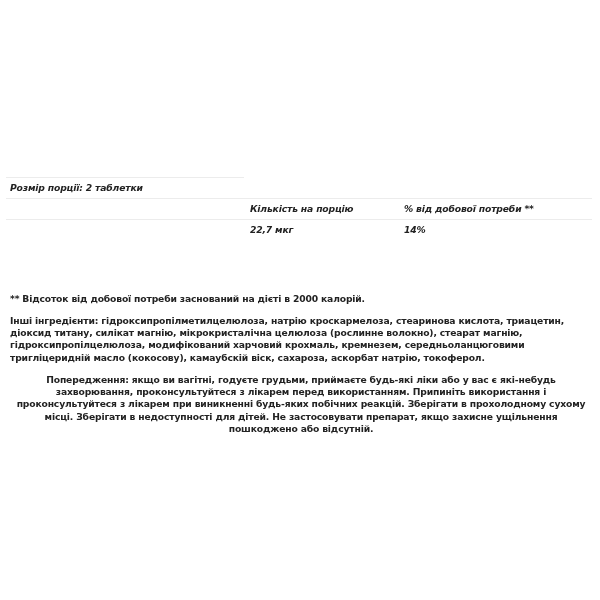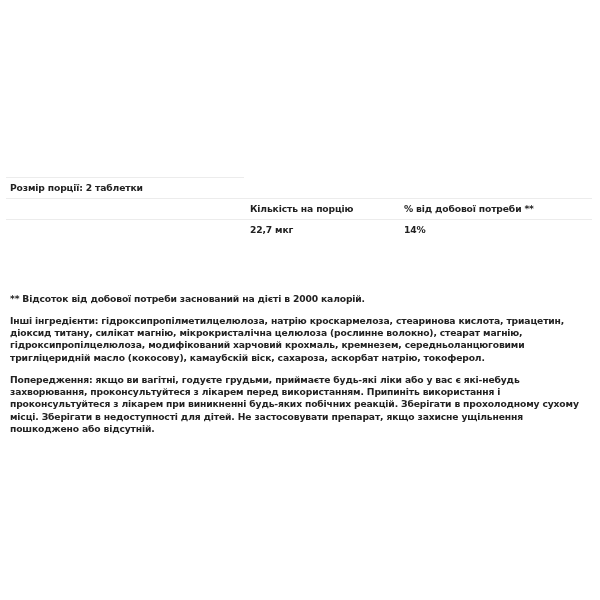--- a/index.html
+++ b/index.html
@@ -15,20 +15,21 @@
       color: #222222;
       font-size: 9.2px;
       font-weight: bold;
       letter-spacing: -0.15px;
     }
     .wrap {
       position: absolute;
       left: 6px;
       top: 177px;
       width: 586px;
+      font-style: italic;
     }
     .row {
       position: relative;
       height: 20px;
       border-top: 1px solid #ececec;
       display: flex;
       align-items: center;
     }
     .row.short { width: 238px; }
     .row.last { border-bottom: 1px solid #ececec; }
@@ -38,21 +39,21 @@
     .c3 { left: 398px; }
     .para {
       position: absolute;
       left: 10px;
       width: 582px;
       line-height: 12.2px;
       margin: 0;
     }
     .footnote { top: 293px; }
     .ingredients { top: 315px; }
-    .warning { top: 374px; }
+    .warning { top: 374px; text-align: center; }
   </style>
 </head>
 <body>
 
 <div class="wrap">
   <div class="row short">
     <span class="cell c1">Розмір порції: 2 таблетки</span>
   </div>
   <div class="row">
     <span class="cell c1"></span>

